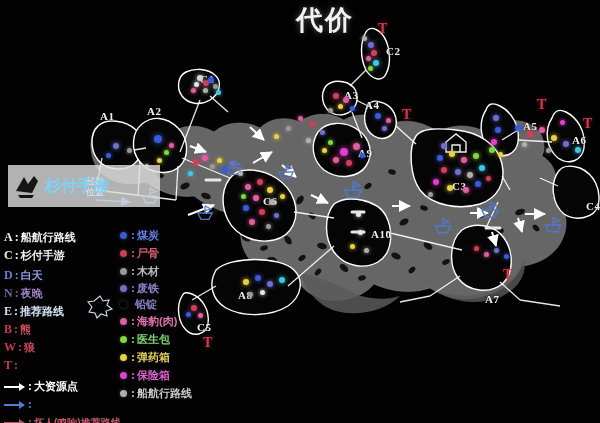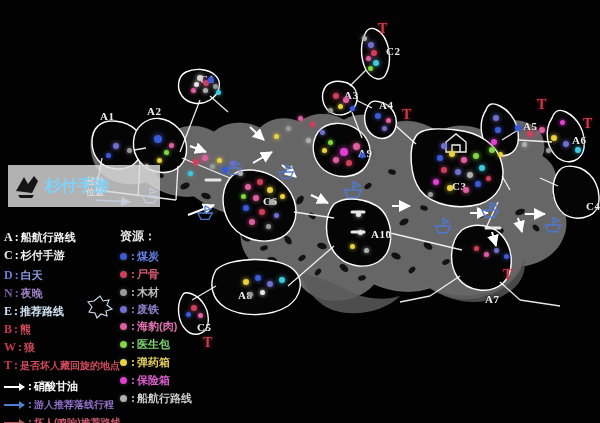--- a/index.html
+++ b/index.html
@@ -43,20 +43,21 @@
   .wm-logo{width:30px;height:30px;flex:0 0 auto;margin-right:3px;}
   .wm-text{font-size:16px;font-weight:700;color:#7dd3fc;letter-spacing:0px;}
   .startpos{position:absolute;left:86px;top:176px;color:#cfd6e6;font-size:9px;font-weight:700;
       line-height:11px;text-align:center;}
 </style>
 </head>
 <body>
 
 <div id="stage">
 
+  <div class="title">代价</div>
 
   <svg class="map" viewBox="0 0 600 423">
     <defs>
       <marker id="ah" markerWidth="7" markerHeight="7" refX="5.5" refY="3" orient="auto">
         <path d="M0,0 L6,3 L0,6 z" fill="#ffffff"></path>
       </marker>
       <marker id="ahb" markerWidth="7" markerHeight="7" refX="5.5" refY="3" orient="auto">
         <path d="M0,0 L6,3 L0,6 z" fill="#5b7fcf"></path>
       </marker>
     </defs>
@@ -283,21 +284,21 @@
 
     <g stroke="#cfe0f2" stroke-width="1.1" fill="none">
       <path d="M100,296 L103,301 L109,300 L107,305 L112,309 L106,311 L107,316
                L101,314 L97,318 L95,313 L89,312 L92,307 L88,302 L94,301 Z"></path>
     </g>
   </svg>
 
   <div class="rcode" style="left:100px;top:110px">A1</div>
   <div class="rcode" style="left:147px;top:105px">A2</div>
   <div class="rcode" style="left:344px;top:89px">A3</div>
-  <div class="rcode" style="left:379px;top:99px">A4</div>
+  <div class="rcode" style="left:365px;top:99px">A4</div>
   <div class="rcode" style="left:523px;top:120px">A5</div>
   <div class="rcode" style="left:572px;top:134px">A6</div>
   <div class="rcode" style="left:485px;top:293px">A7</div>
   <div class="rcode" style="left:238px;top:289px">A8</div>
   <div class="rcode" style="left:358px;top:147px">A9</div>
   <div class="rcode" style="left:371px;top:228px">A10</div>
   <div class="rcode" style="left:200px;top:73px">C1</div>
   <div class="rcode" style="left:386px;top:45px">C2</div>
   <div class="rcode" style="left:452px;top:180px">C3</div>
   <div class="rcode" style="left:586px;top:200px">C4</div>
@@ -468,63 +469,64 @@
         <span class="ltxt" style="color:#cf4a5c">熊</span>
       </div>
     <div class="lrow">
         <span class="lkey" style="color:#c4384a">W</span>
         <span class="lkey" style="color:#c4384a">:</span>
         <span class="ltxt" style="color:#cf4a5c">狼</span>
       </div>
     <div class="lrow">
         <span class="lkey" style="color:#c4384a">T</span>
         <span class="lkey" style="color:#c4384a">:</span>
-        <span class="ltxt" style="color:#cf4a5c;font-size:10px">是否坏人藏回旋的地点</span>
       </div>
 
     <div class="lrow" style="margin-top:6px;color:#ffffff">
         <span class="lline arrow" style="background:#ffffff;color:#ffffff"></span>
         <span class="lkey" style="color:#ffffff">:</span>
-        <span class="ltxt" style="color:#ffffff">硝酸甘油</span>
+        <span class="ltxt" style="color:#ffffff">大资源点</span>
       </div>
     <div class="lrow" style="color:#4f7fd0">
         <span class="lline arrow" style="background:#4f7fd0;color:#4f7fd0"></span>
         <span class="lkey" style="color:#4f7fd0">:</span>
-        <span class="ltxt" style="color:#8f6fc8;font-size:10px">游人推荐落线行程</span>
       </div>
     <div class="lrow" style="color:#b05a5a">
         <span class="lline arrow" style="background:#b05a5a;color:#b05a5a"></span>
         <span class="lkey" style="color:#b05a5a">:</span>
         <span class="ltxt" style="color:#c4586a;font-size:10px">坏人(鸣响)推荐路线</span>
       </div>
 
   </div>
 
   <div class="legendB">
-    <div class="hdr">资源：</div>
     <div class="lrow">
         <span class="ldot" style="background:#3b5ad8"></span>
         <span class="lkey" style="color:#5f7fe0">:</span>
         <span class="ltxt" style="color:#5f7fe0">煤炭</span>
       </div>
     <div class="lrow">
         <span class="ldot" style="background:#cf3f5a"></span>
         <span class="lkey" style="color:#d65a70">:</span>
         <span class="ltxt" style="color:#d65a70">尸骨</span>
       </div>
     <div class="lrow">
         <span class="ldot" style="background:#9a9a9a"></span>
         <span class="lkey" style="color:#b8b8b8">:</span>
         <span class="ltxt" style="color:#b8b8b8">木材</span>
       </div>
     <div class="lrow" style="height:13px">
         <span class="ldot" style="background:#6f6fd0"></span>
         <span class="lkey" style="color:#8f7fc8">:</span>
         <span class="ltxt" style="color:#8f7fc8">废铁</span>
       </div>
+    <div class="lrow" style="height:13px">
+        <span class="ldot" style="background:transparent"></span>
+        <span class="ltxt" style="color:#8f7fc8;margin-left:4px">铅锭</span>
+      </div>
     <div class="lrow">
         <span class="ldot" style="background:#e05fa0"></span>
         <span class="lkey" style="color:#e06fae">:</span>
         <span class="ltxt" style="color:#e06fae">海豹(肉)</span>
       </div>
     <div class="lrow">
         <span class="ldot" style="background:#7fd83f"></span>
         <span class="lkey" style="color:#7fd86f">:</span>
         <span class="ltxt" style="color:#7fd86f">医生包</span>
       </div>

